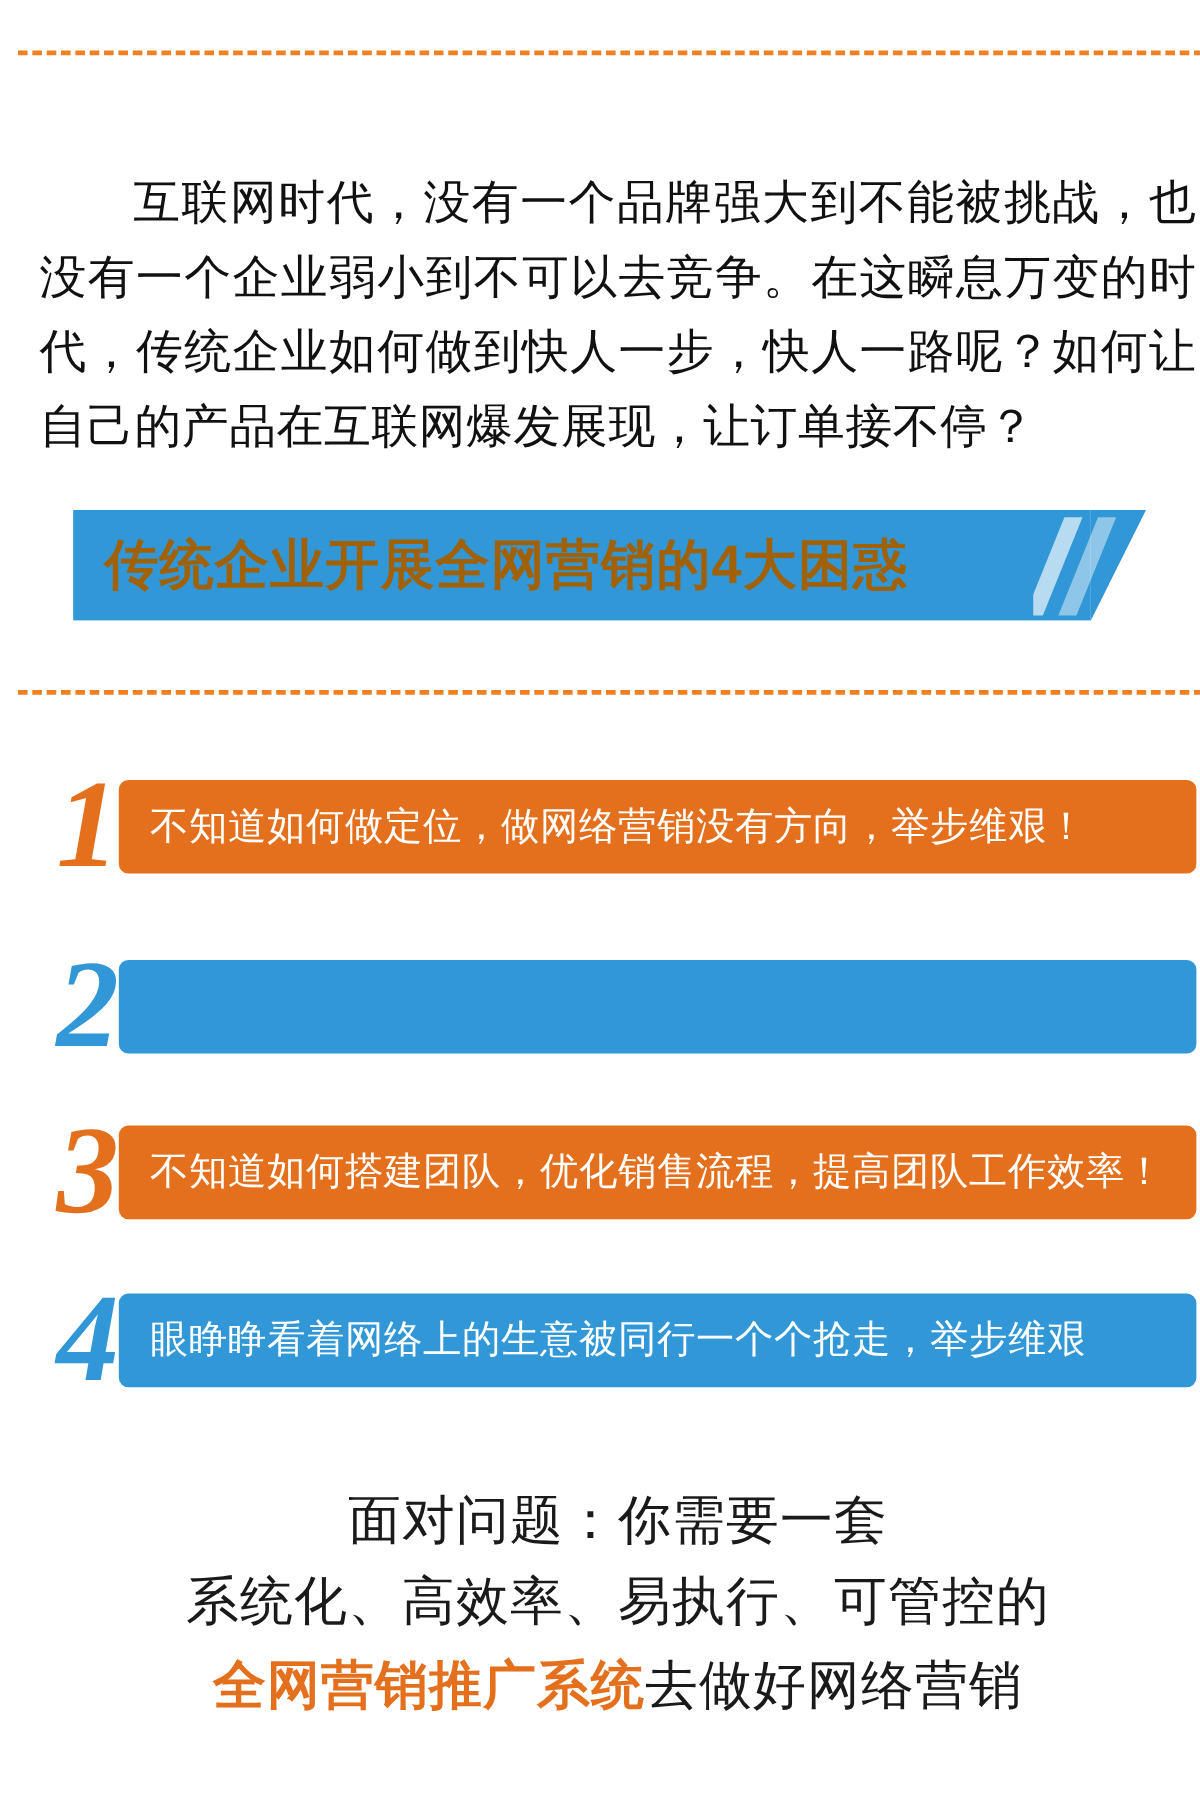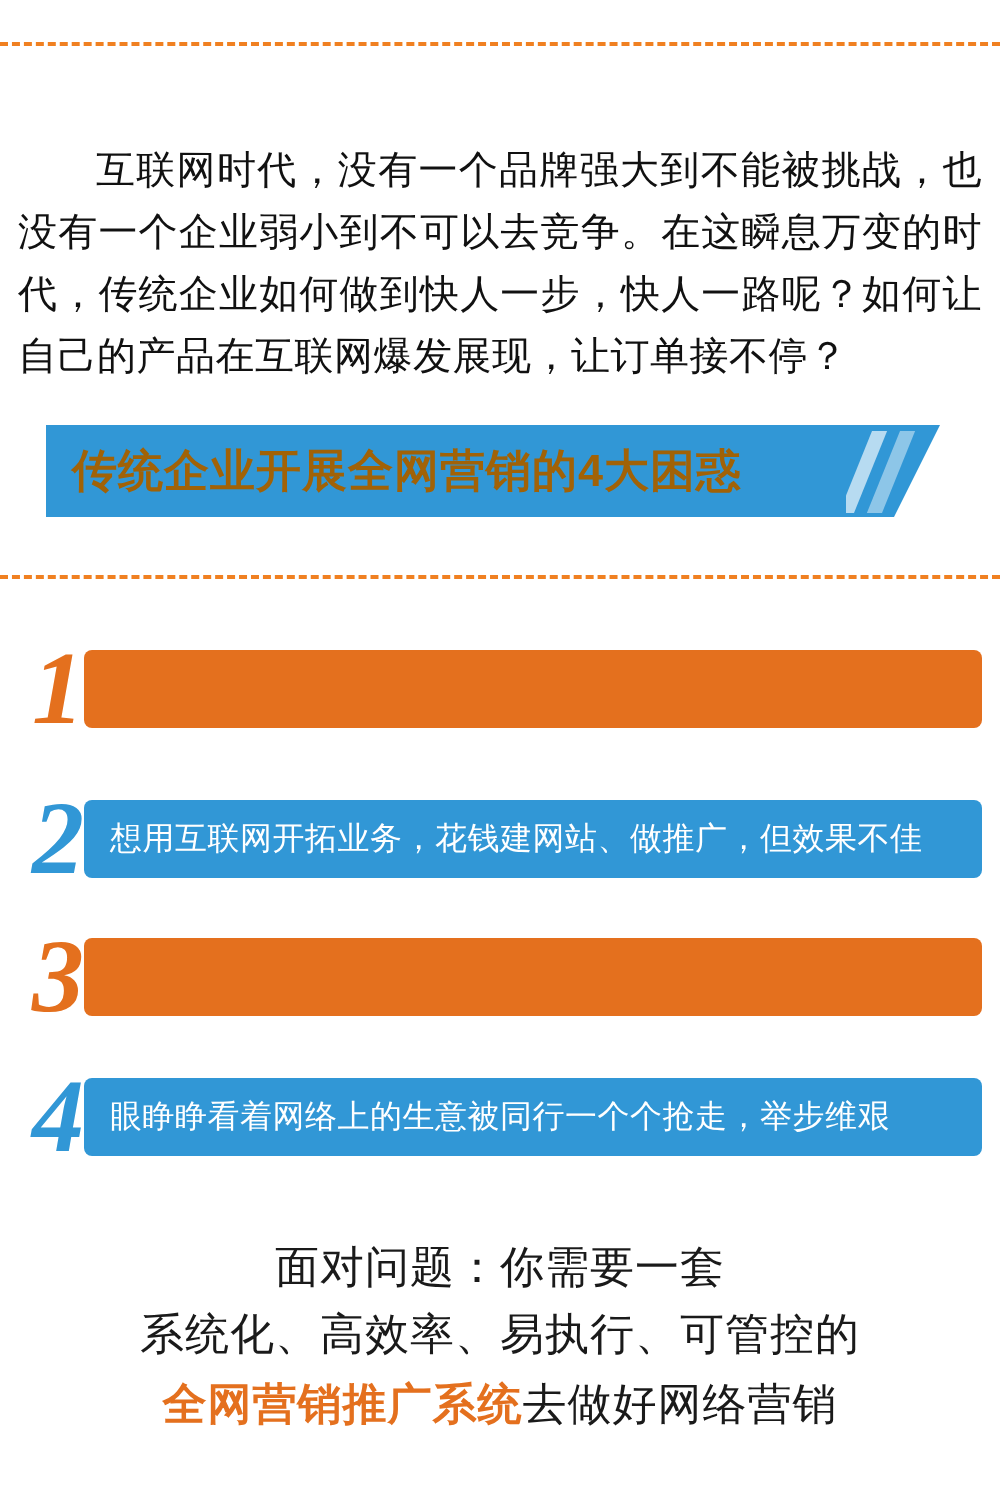--- a/index.html
+++ b/index.html
@@ -14,20 +14,21 @@
     color: #1a1a1a;
     overflow: hidden;
     position: relative;
   }
 
   .page {
     width: 944px;
     height: 1500px;
     position: relative;
     box-sizing: border-box;
+    margin-left: 15px;
   }
 
   
   .dashed-rule {
     position: absolute;
     left: 0;
     width: 1000px;
     height: 0;
     border-top: 4px dashed #f08021;
   }
@@ -217,31 +218,32 @@
     <polygon points="35,2 66,19 35,36 4,19" fill="#c73c78"></polygon>
     <polygon points="4,19 35,36 35,73 4,56" fill="#8d1f54"></polygon>
     <polygon points="66,19 66,56 35,73 35,36" fill="#6d1340"></polygon>
   </svg>
 
   <div class="dashed-rule dashed-mid"></div>
 
   <div class="item orange item-1">
     <div class="bar"></div>
     <div class="num">1</div>
+    <div class="txt">不知道如何做定位，做网络营销没有方向，举步维艰！</div>
   </div>
 
   <div class="item blue item-2">
     <div class="bar"></div>
     <div class="num">2</div>
-    <div class="txt">想用互联网开拓业务，花钱建网站、做推广，但效果不佳</div>
   </div>
 
   <div class="item orange item-3">
     <div class="bar"></div>
     <div class="num">3</div>
+    <div class="txt">不知道如何搭建团队，优化销售流程，提高团队工作效率！</div>
   </div>
 
   <div class="item blue item-4">
     <div class="bar"></div>
     <div class="num">4</div>
     <div class="txt">眼睁睁看着网络上的生意被同行一个个抢走，举步维艰</div>
   </div>
 
   <div class="closing close-1">面对问题：你需要一套</div>
   <div class="closing close-2">系统化、高效率、易执行、可管控的</div>

